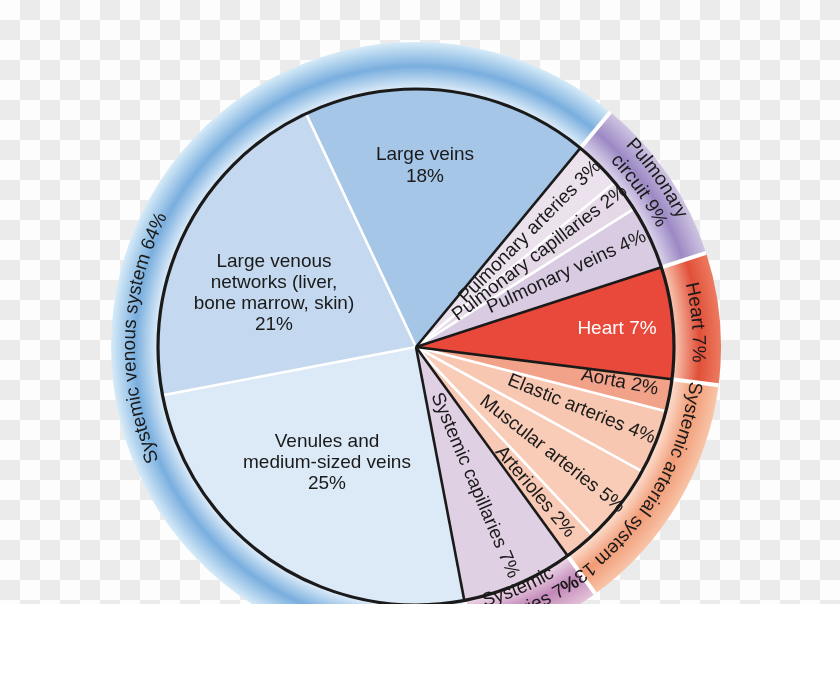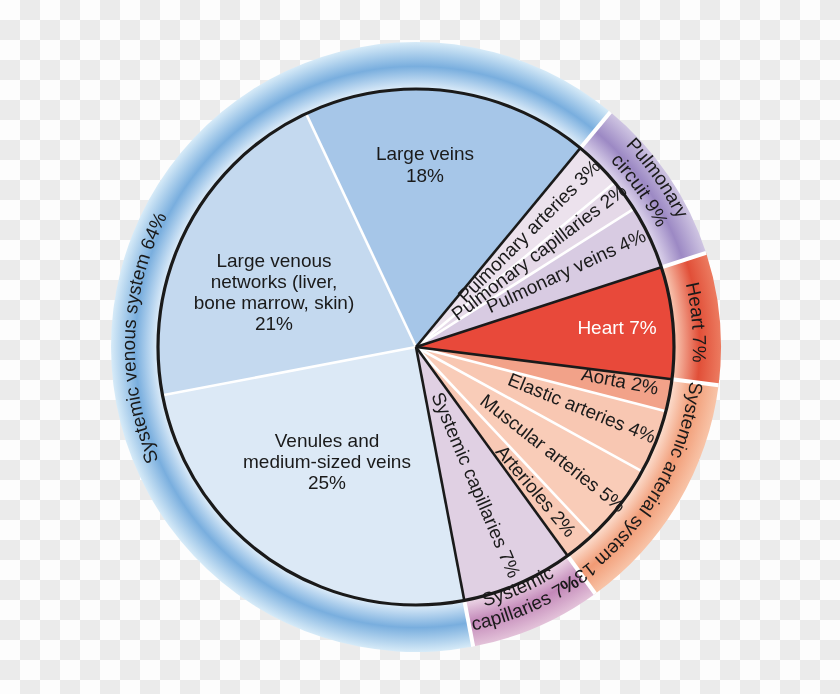--- a/index.html
+++ b/index.html
@@ -1,18 +1,18 @@
 <!DOCTYPE html>
 <html><head>
 <meta charset="utf-8">
 <style>
   html,body{margin:0;padding:0;}
   .stage{
     position:relative;
-    width:840px;height:694px;
+    width:840px;height:604px;
     background-color:#fdfdfd;
     background-image:conic-gradient(#ebebeb 0 90deg,#fdfdfd 90deg 180deg,#ebebeb 180deg 270deg,#fdfdfd 270deg 360deg);
     background-size:40px 40px;
     font-family:"Liberation Sans", sans-serif;
   }
   svg{position:absolute;left:0;top:0;}
   .slice-label{font-size:19px;fill:#1a1a1a;}
   .slice-label.white{fill:#ffffff;}
   .ring-label{font-size:19px;fill:#1a1a1a;}
   text{user-select:none;}

